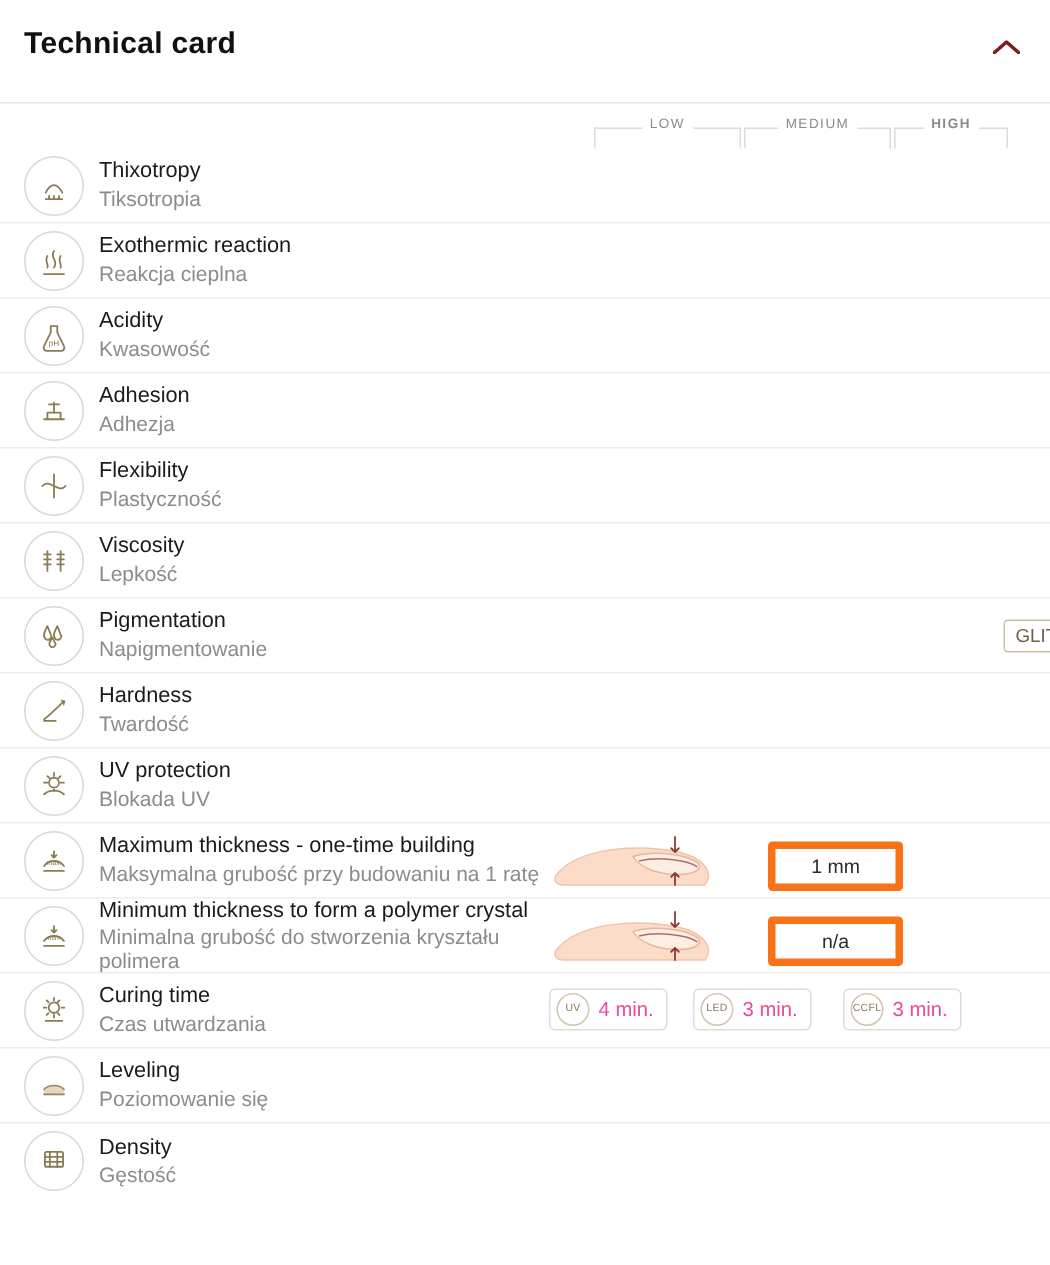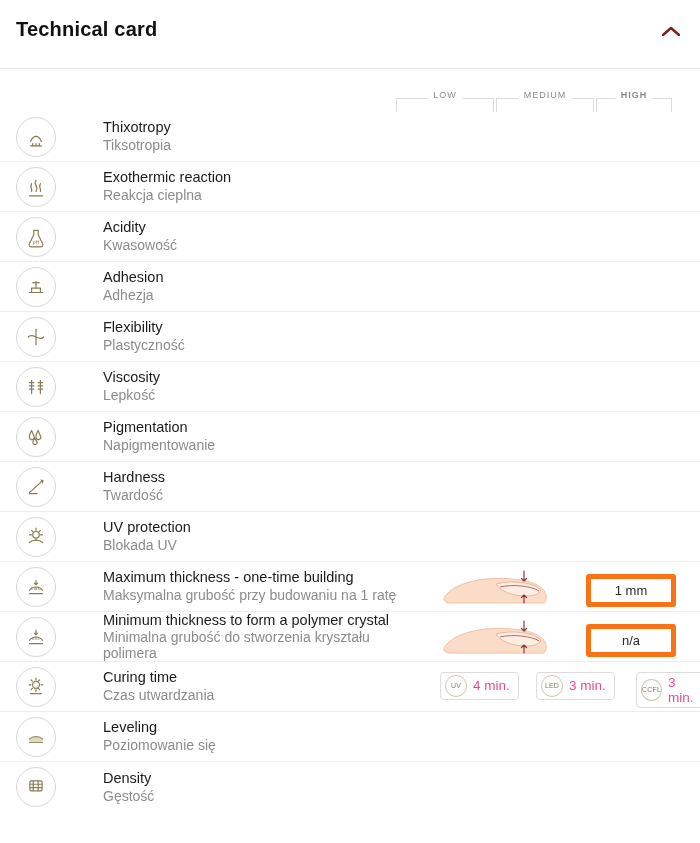--- a/index.html
+++ b/index.html
@@ -42,21 +42,21 @@
     justify-content: center;
     cursor: pointer;
   }
   .chev {
     width: 18px;
     height: 10px;
   }
   .scale-header {
     position: relative;
     height: 20px;
-    margin: 23px 0 0 0;
+    margin: 10px 0 0 0;
   }
   .scale-band {
     position: absolute;
     top: 6px;
     height: 14px;
     border-top: 1px solid #dcdcdc;
     border-left: 1px solid #dcdcdc;
     border-right: 1px solid #dcdcdc;
     box-sizing: border-box;
   }
@@ -74,21 +74,20 @@
   .rows {
     padding: 0 0 6px 0;
   }
   .row {
     display: flex;
     align-items: center;
     height: 50px;
     border-bottom: 1px solid #ededed;
     padding: 0 0 0 16px;
     box-sizing: border-box;
-    gap: 37px;
   }
   .row:last-child { border-bottom: none; }
   .icon-wrap {
     width: 38px;
     height: 38px;
     border-radius: 50%;
     border: 1px solid #d8d8d8;
     display: flex;
     align-items: center;
     justify-content: center;

